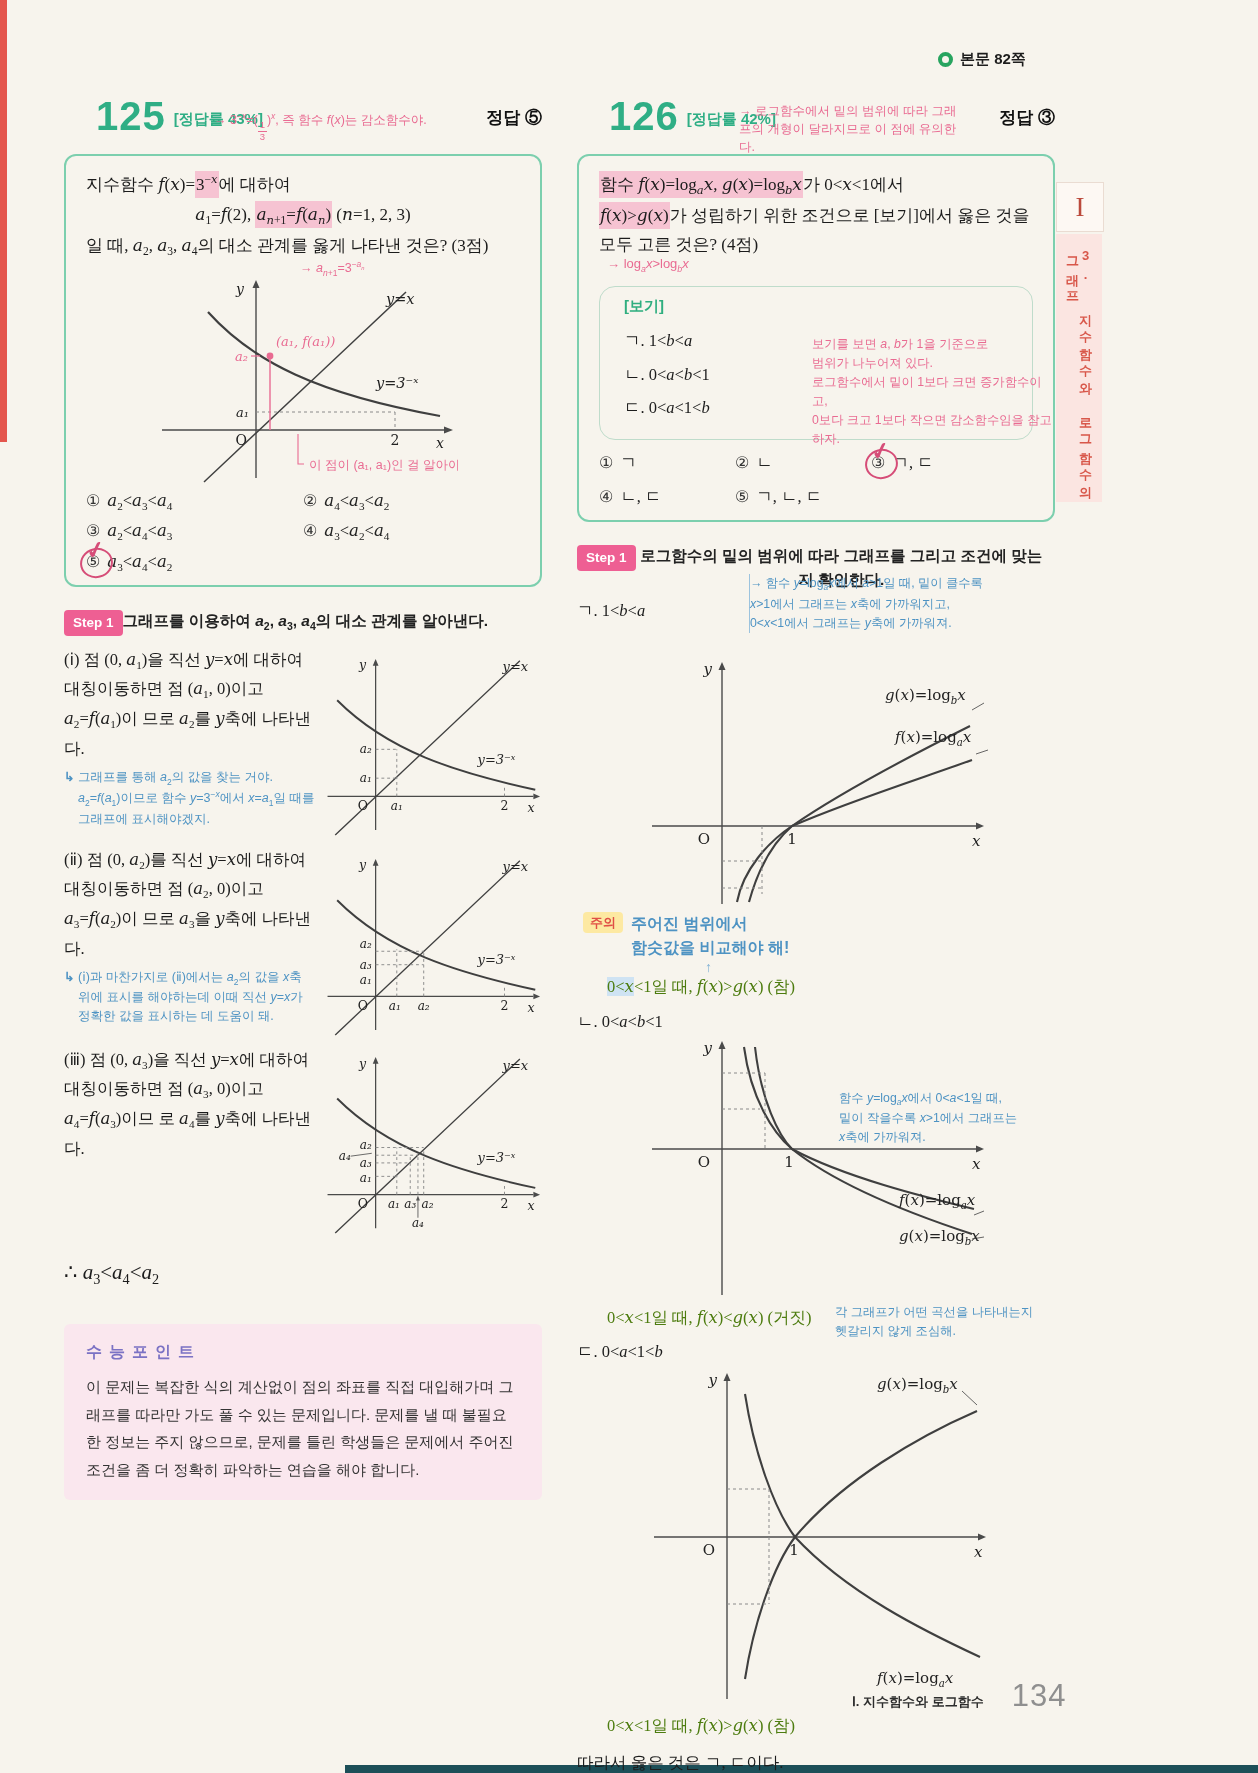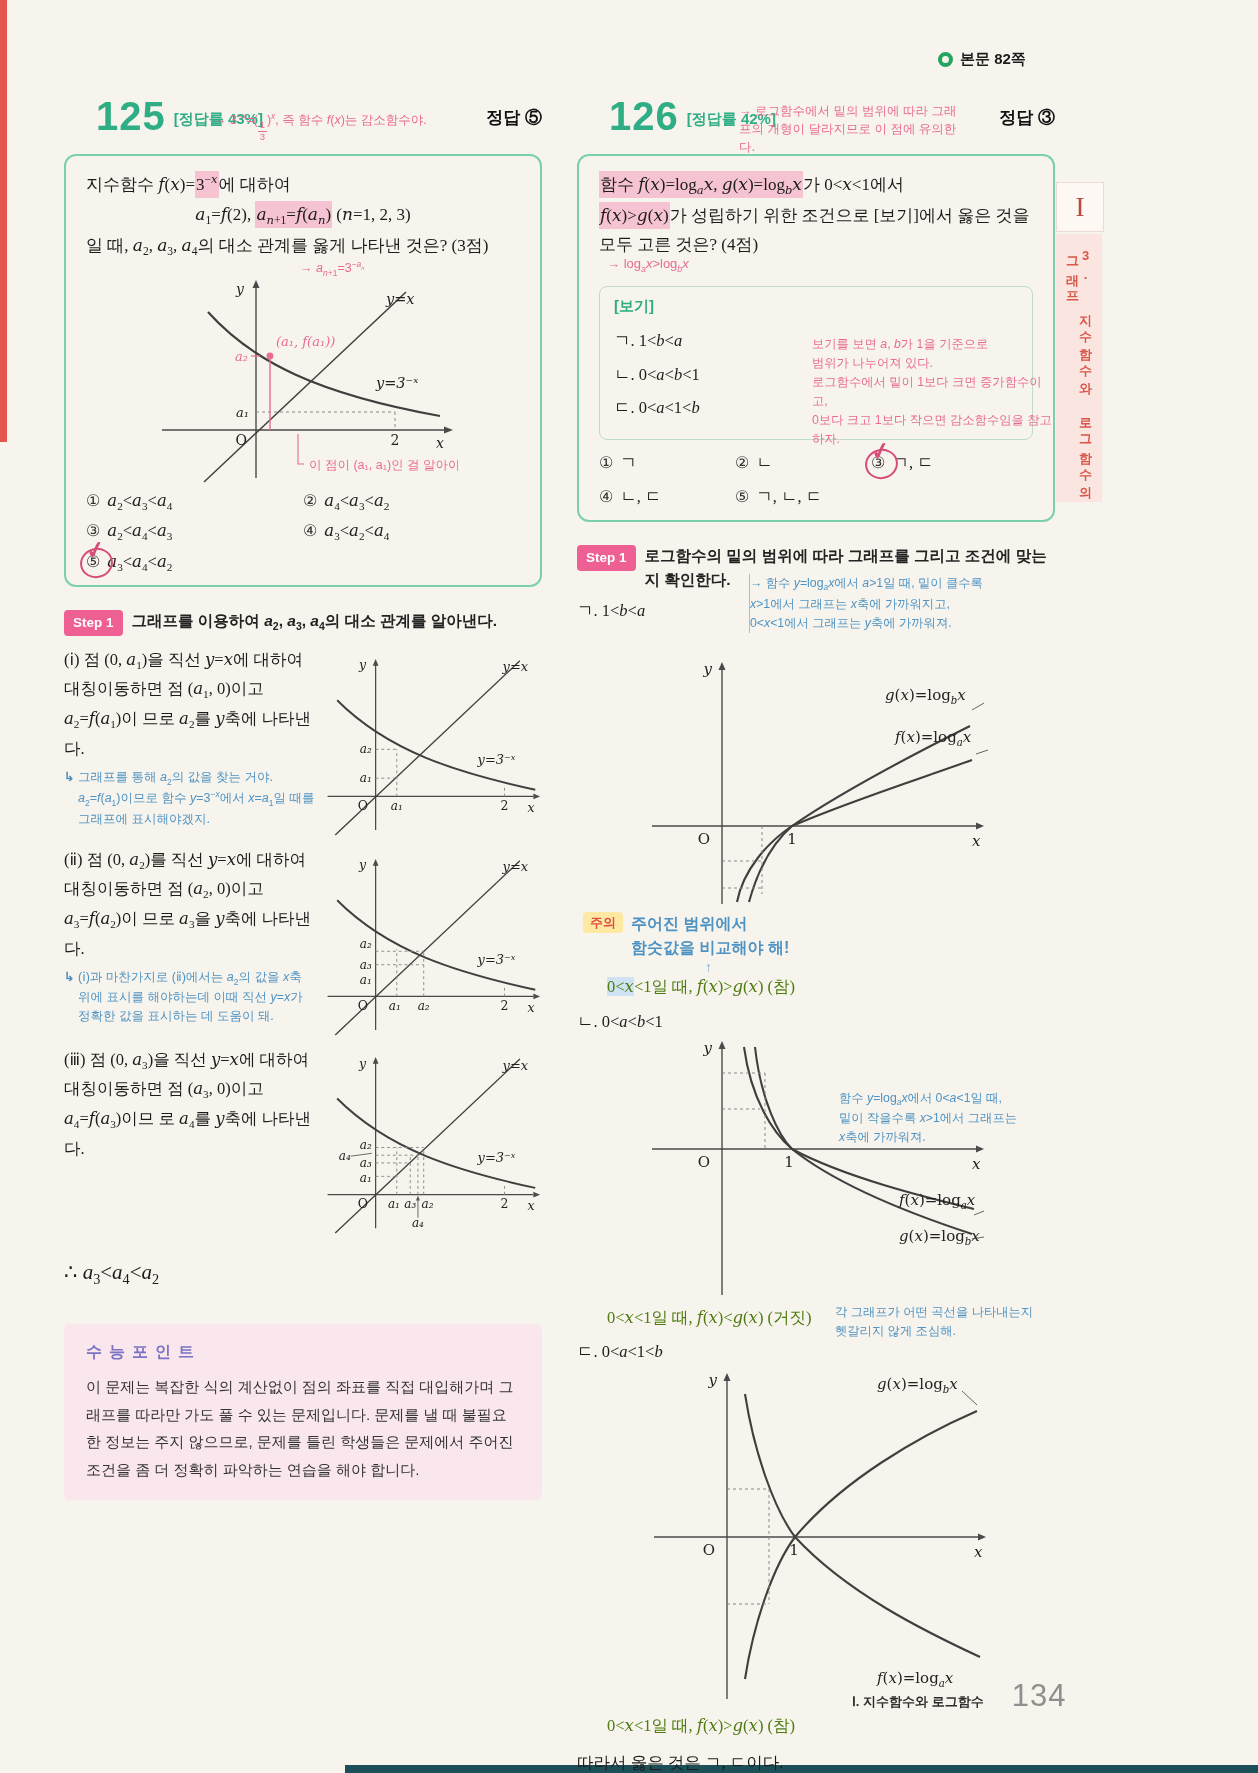--- a/index.html
+++ b/index.html
@@ -40,35 +40,35 @@
   .q-subnote2{font-size:13px;color:#e96b92;margin:-4px 0 4px 8px;height:18px;}
   
   .choices{display:grid;grid-template-columns:1fr 1fr;row-gap:9px;margin-top:8px;font-family:"Liberation Serif",serif;font-size:16.5px;}
   .choices3{display:grid;grid-template-columns:1.05fr 1.05fr 1.25fr;row-gap:12px;margin-top:12px;font-family:"Liberation Serif",serif;font-size:16.5px;}
   .choice{display:flex;align-items:baseline;gap:7px;}
   .cnum{font-family:"Liberation Sans",sans-serif;font-size:16px;color:#333;}
   .ansring{position:relative;display:inline-block;}
   .ansring::after{content:'';position:absolute;left:-6px;top:-4px;width:29px;height:26px;border:2.2px solid #d64d78;border-radius:50%;transform:rotate(-14deg);}
   .chk{position:absolute;left:0px;top:-15px;color:#d64d78;font-size:23px;font-weight:bold;transform:rotate(-12deg);z-index:2;}
   
-  .steprow{display:flex;align-items:flex-start;gap:9px;margin-top:22px;font-size:15.5px;font-weight:bold;color:#222;line-height:1.55;}
+  .steprow{display:flex;align-items:flex-start;margin-top:22px;font-size:15.5px;font-weight:bold;color:#222;line-height:1.55;text-align:center;}
   .badge-step{background:#ee5f93;color:#fff;font-weight:bold;font-size:13.5px;padding:3px 9px 2px;border-radius:4px;white-space:nowrap;flex:none;margin-top:1px;}
   
   .solrow{display:flex;margin-top:10px;}
   .soltext{width:252px;flex:none;}
   .sol{font-family:"Liberation Serif",serif;font-size:16.5px;line-height:1.72;color:#1c1c1c;}
   .note-blue{font-size:12.5px;color:#4e93c3;line-height:1.5;margin-top:5px;padding-left:14px;position:relative;}
   .note-blue .arrow-b{position:absolute;left:0;top:0;color:#4e93c3;font-weight:bold;}
   .concl{font-family:"Liberation Serif",serif;font-size:21px;margin-top:18px;color:#1c1c1c;}
   
   .pointbox{background:#fae7ee;border-radius:6px;padding:18px 22px 16px;margin-top:36px;}
   .pointbox .pt{font-size:16px;font-weight:bold;color:#7b72c4;letter-spacing:7px;margin-bottom:10px;}
   .pointbox .pb{font-size:15px;color:#333;line-height:1.85;}
   
-  .boki{border:1.5px solid #bfdccb;border-radius:8px;padding:10px 14px 14px;margin-top:12px;position:relative;}
+  .boki{border:1.5px solid #bfdccb;border-radius:16px;padding:10px 24px 14px;margin-top:12px;position:relative;}
   .boki-label{color:#2fae7f;font-weight:bold;font-size:15px;margin-bottom:8px;font-family:"Liberation Sans",sans-serif;}
   .boki-item{font-family:"Liberation Serif",serif;font-size:16.5px;line-height:2.05;color:#1c1c1c;}
   .boki-note{position:absolute;left:212px;top:48px;width:240px;font-size:12.3px;color:#e96b92;line-height:1.55;}
   
   .gwrap{position:relative;}
   .glabel{position:absolute;font-family:"DejaVu Serif",serif;font-size:15px;color:#222;white-space:nowrap;}
   .gnote{position:absolute;font-size:12.3px;color:#4e93c3;line-height:1.55;}
   .juui{display:flex;gap:8px;align-items:flex-start;margin:2px 0 0 6px;}
   .badge-juui{background:#fde9a2;color:#e04f46;font-weight:bold;font-size:13px;padding:2px 7px 1px;border-radius:4px;flex:none;}
   .juui-text{font-size:16px;color:#4e93c3;font-weight:bold;line-height:1.5;}

